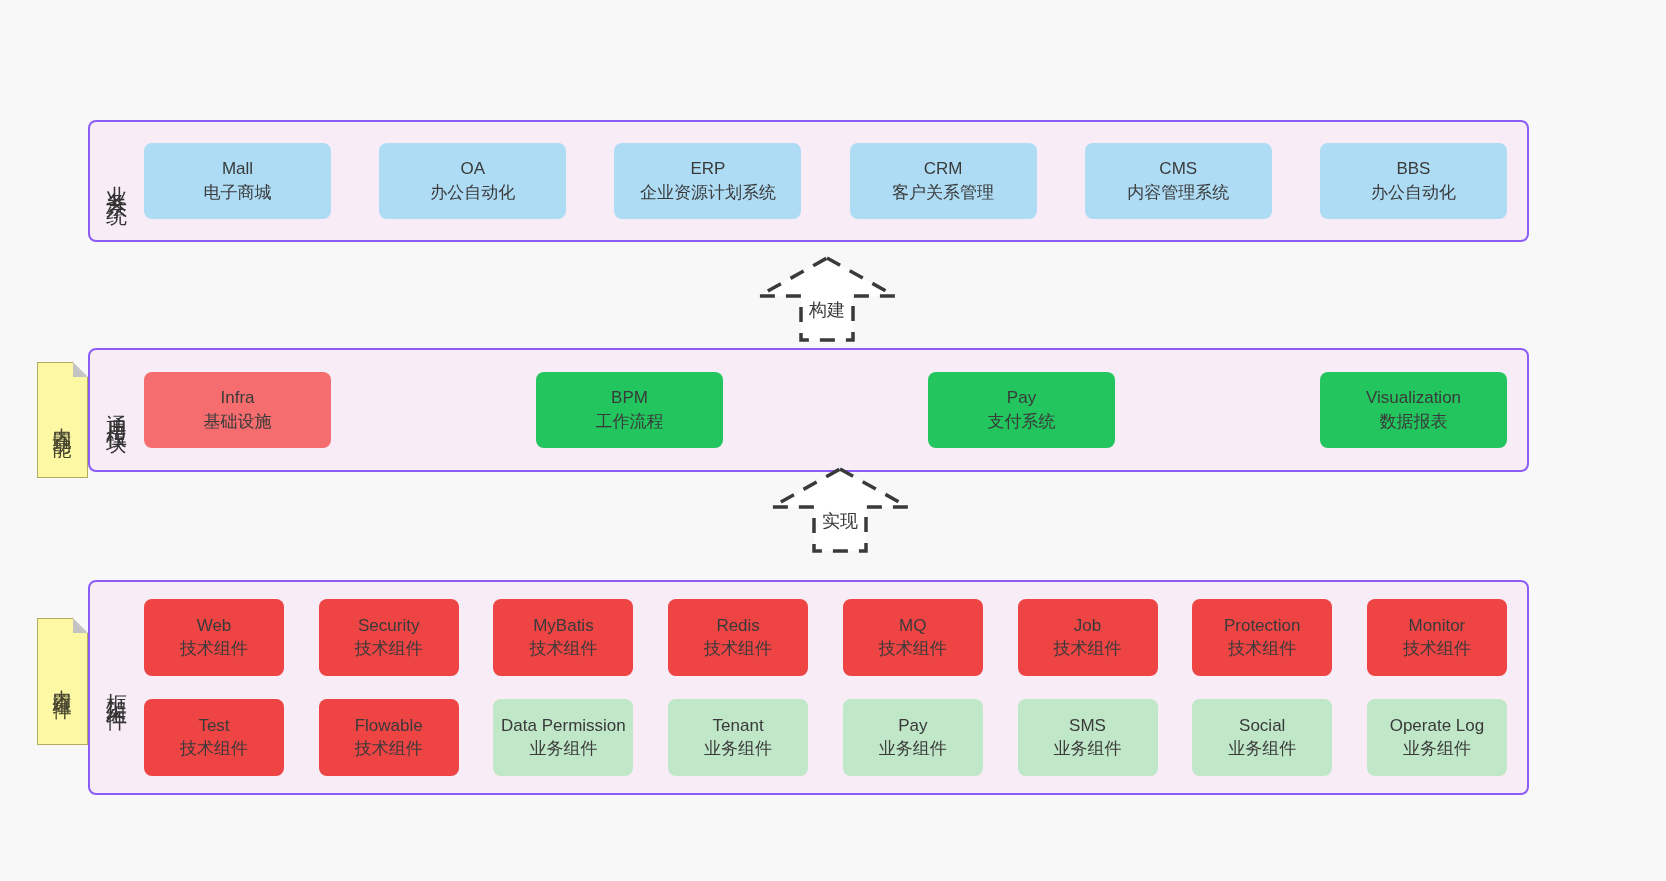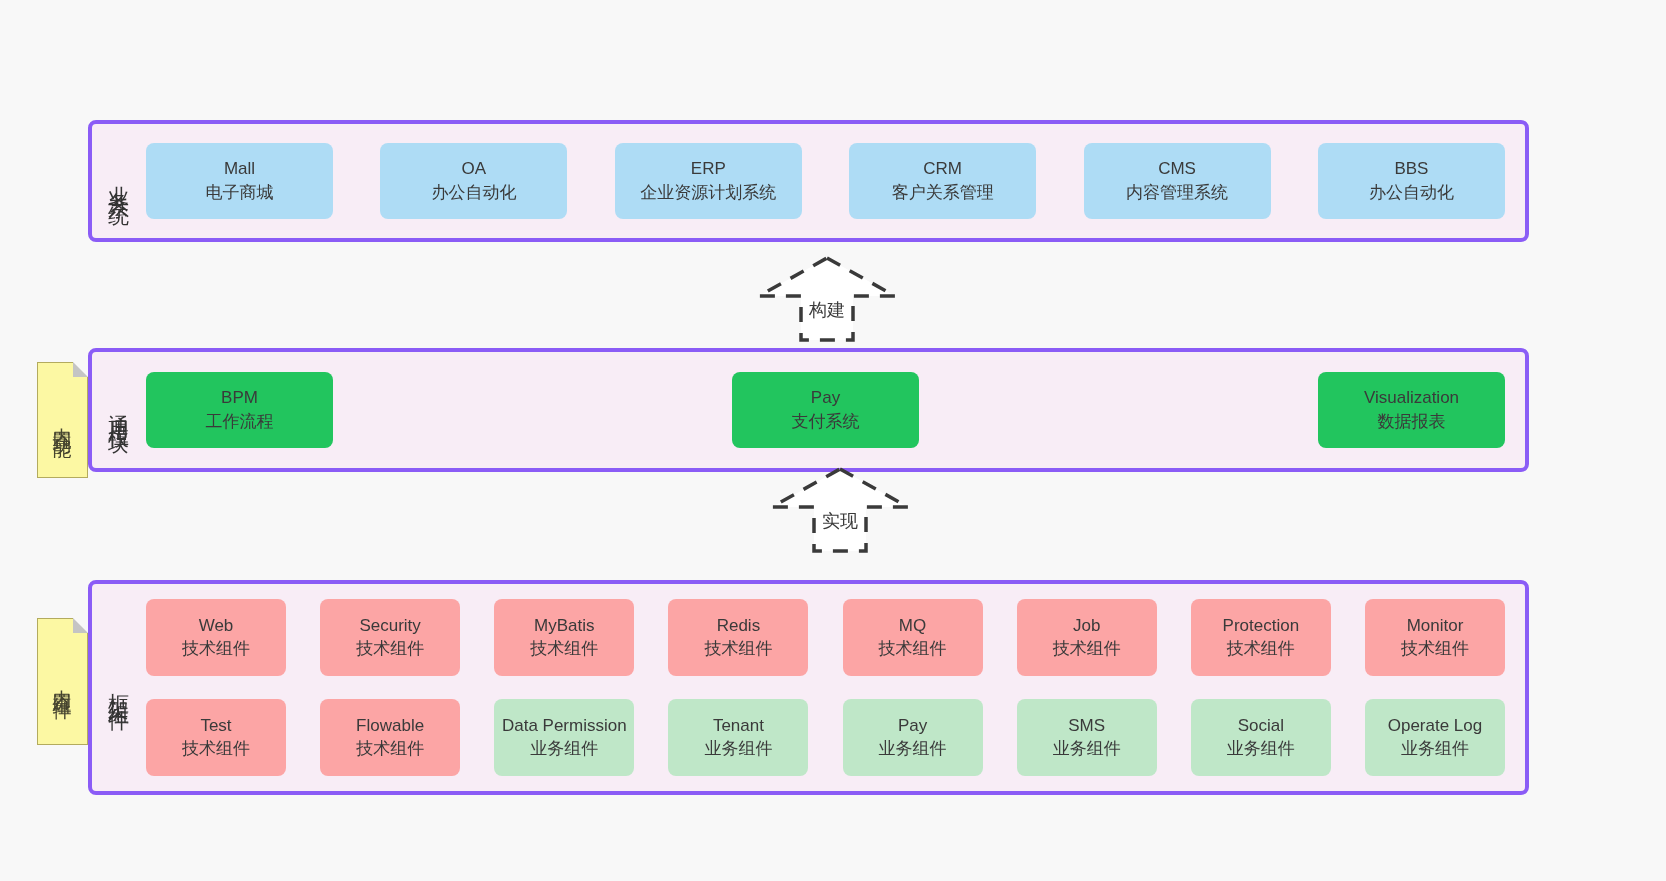--- a/index.html
+++ b/index.html
@@ -11,21 +11,21 @@
     color:#3a3a3a;
     overflow:hidden;
   }
 
   
   .layer {
     position:absolute;
     left:88px;
     width:1441px;
     background:#f8edf6;
-    border:4px solid #8b5cf6;
+    border:2px solid #8b5cf6;
     border-radius:8px;
     display:flex;
     align-items:center;
   }
   #layer-business  { top:120px; height:122px; }
   #layer-modules   { top:348px; height:124px; }
   #layer-framework { top:580px; height:215px; }
 
   .layer-label {
     flex:0 0 54px;
@@ -73,21 +73,21 @@
     line-height:1.4;
     color:#3a3a3a;
     padding:4px 6px;
   }
   .box.wide  { width:187px; height:76px; }
   .box.small { width:140px; height:77px; line-height:1.3; }
 
   .c-blue   { background:#aedcf5; }
   .c-red    { background:#f56d6e; }
   .c-pink   { background:#22c55e; }
-  .c-green  { background:#fca5a5; }
+  .c-green  { background:#ef4444; }
   .c-lgreen { background:#bfe7c8; }
 
   
   .note {
     position:absolute;
     left:37px;
     width:51px;
     background:#fcf8a3;
     border:1px solid #b3ab5e;
     display:flex;
@@ -162,20 +162,24 @@
 <div class="note" id="note-functions">
   <span class="note-fold"></span>
   <span class="v-text">内置功能</span>
 </div>
 
 <div class="layer" id="layer-modules">
   <div class="layer-label">
     <span class="v-text">通用模块</span>
   </div>
   <div class="boxes-area">
+    <div class="box wide c-red">
+      <span>Infra</span>
+      <span>基础设施</span>
+    </div>
     <div class="box wide c-pink">
       <span>BPM</span>
       <span>工作流程</span>
     </div>
     <div class="box wide c-pink">
       <span>Pay</span>
       <span>支付系统</span>
     </div>
     <div class="box wide c-pink">
       <span>Visualization</span>

